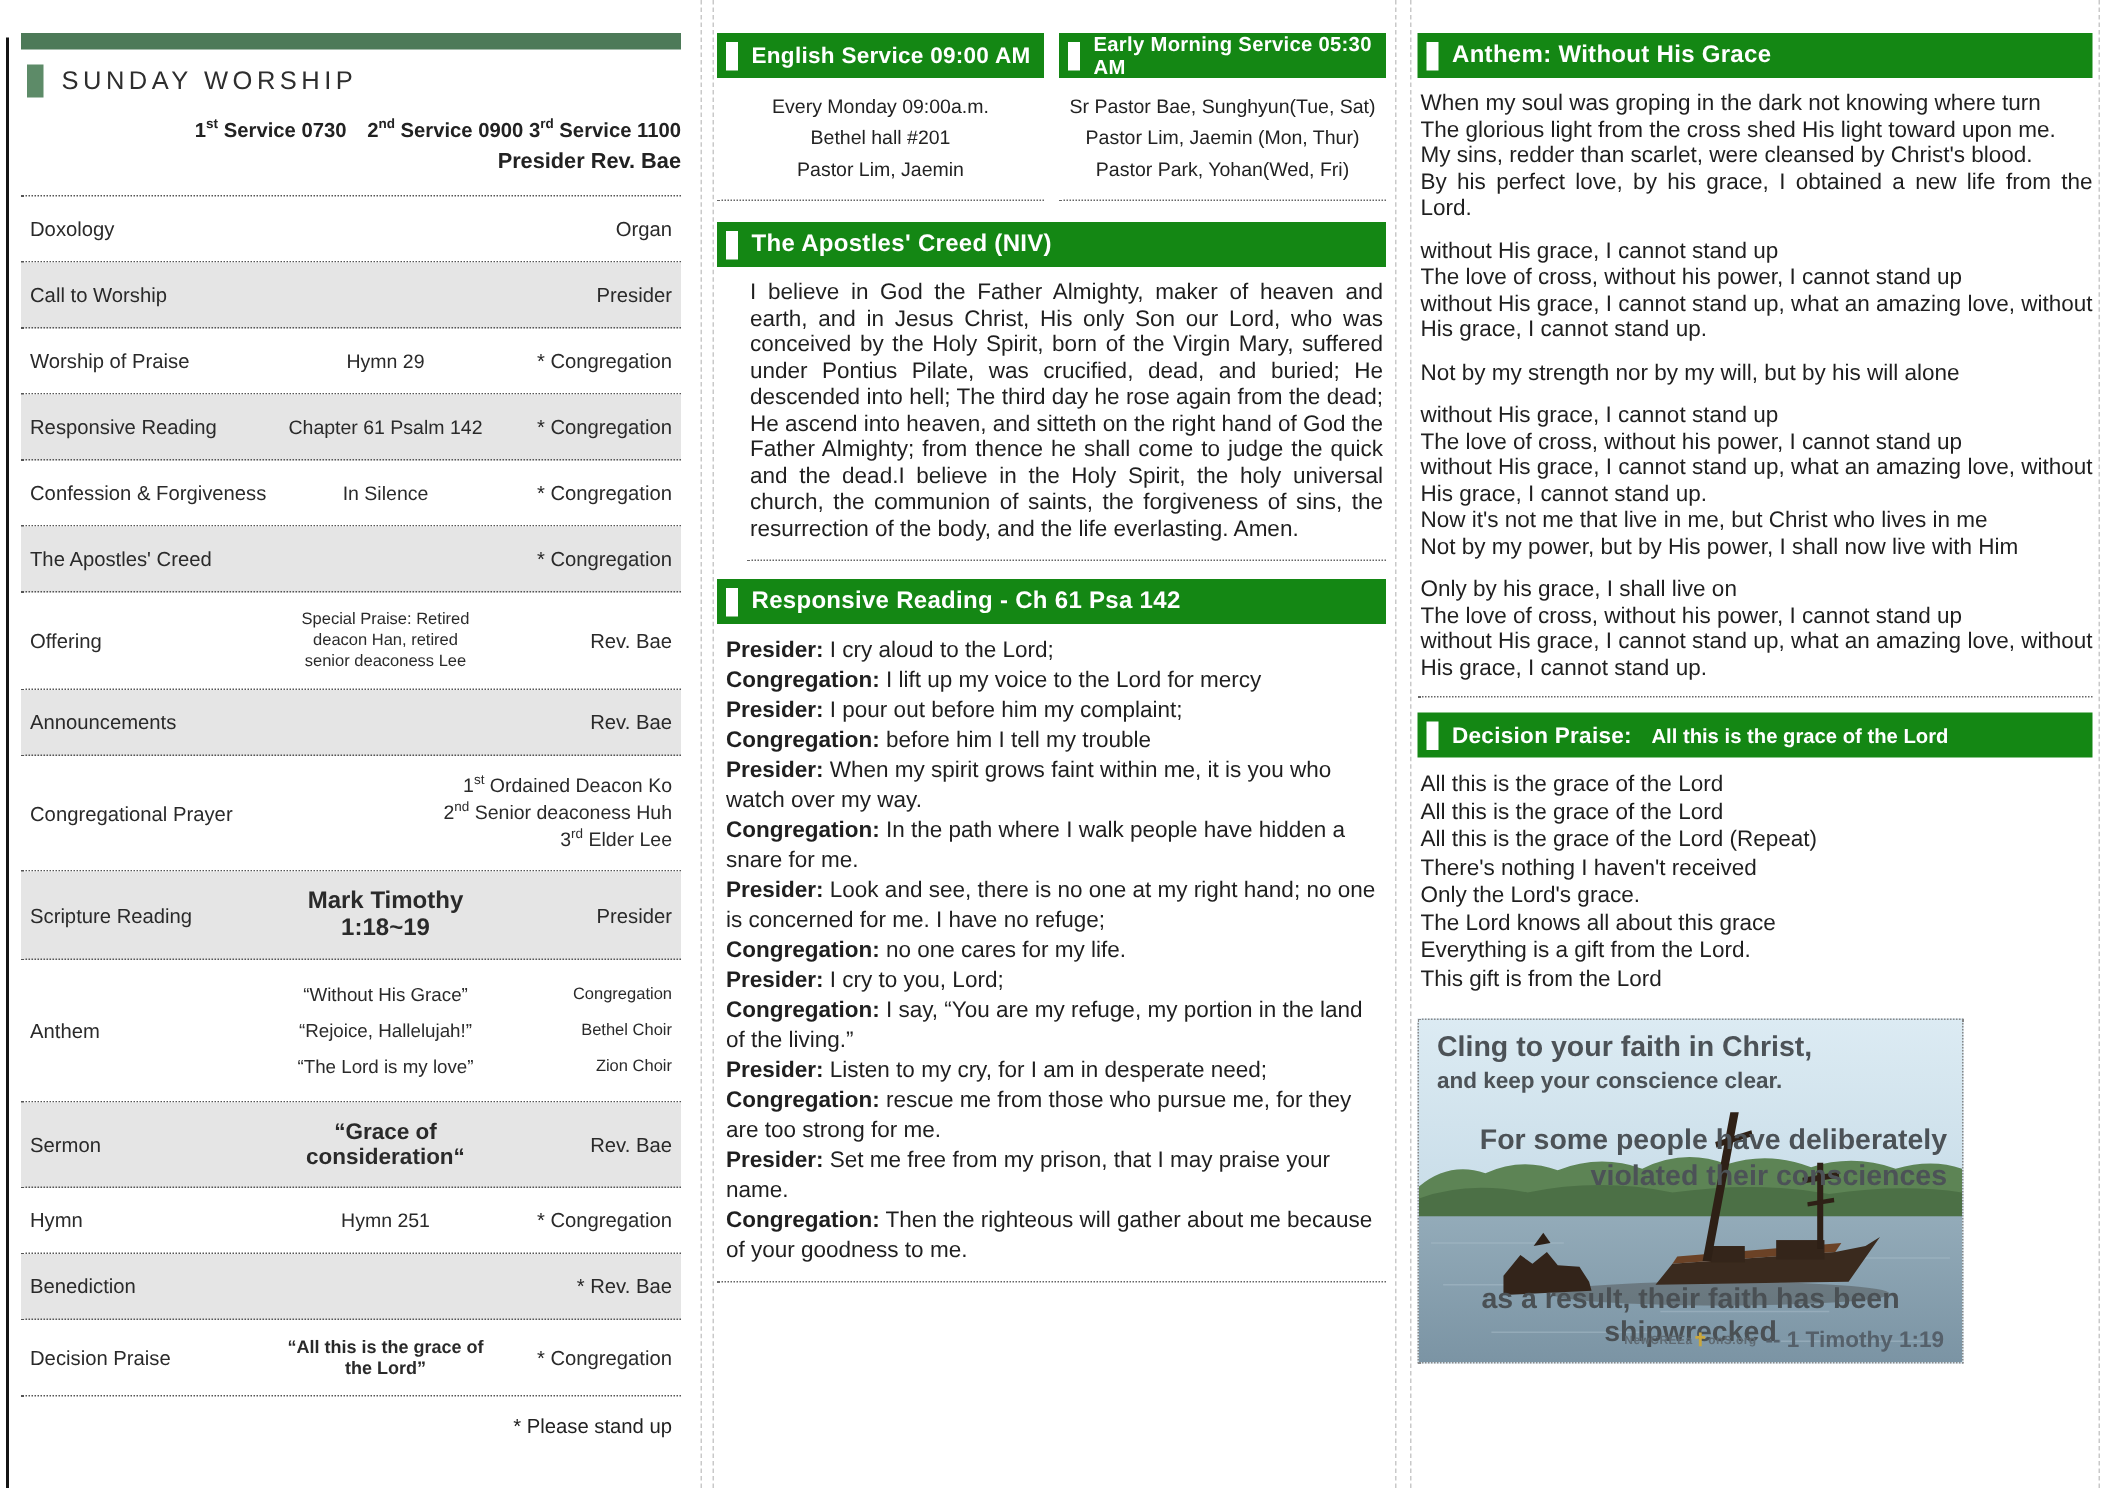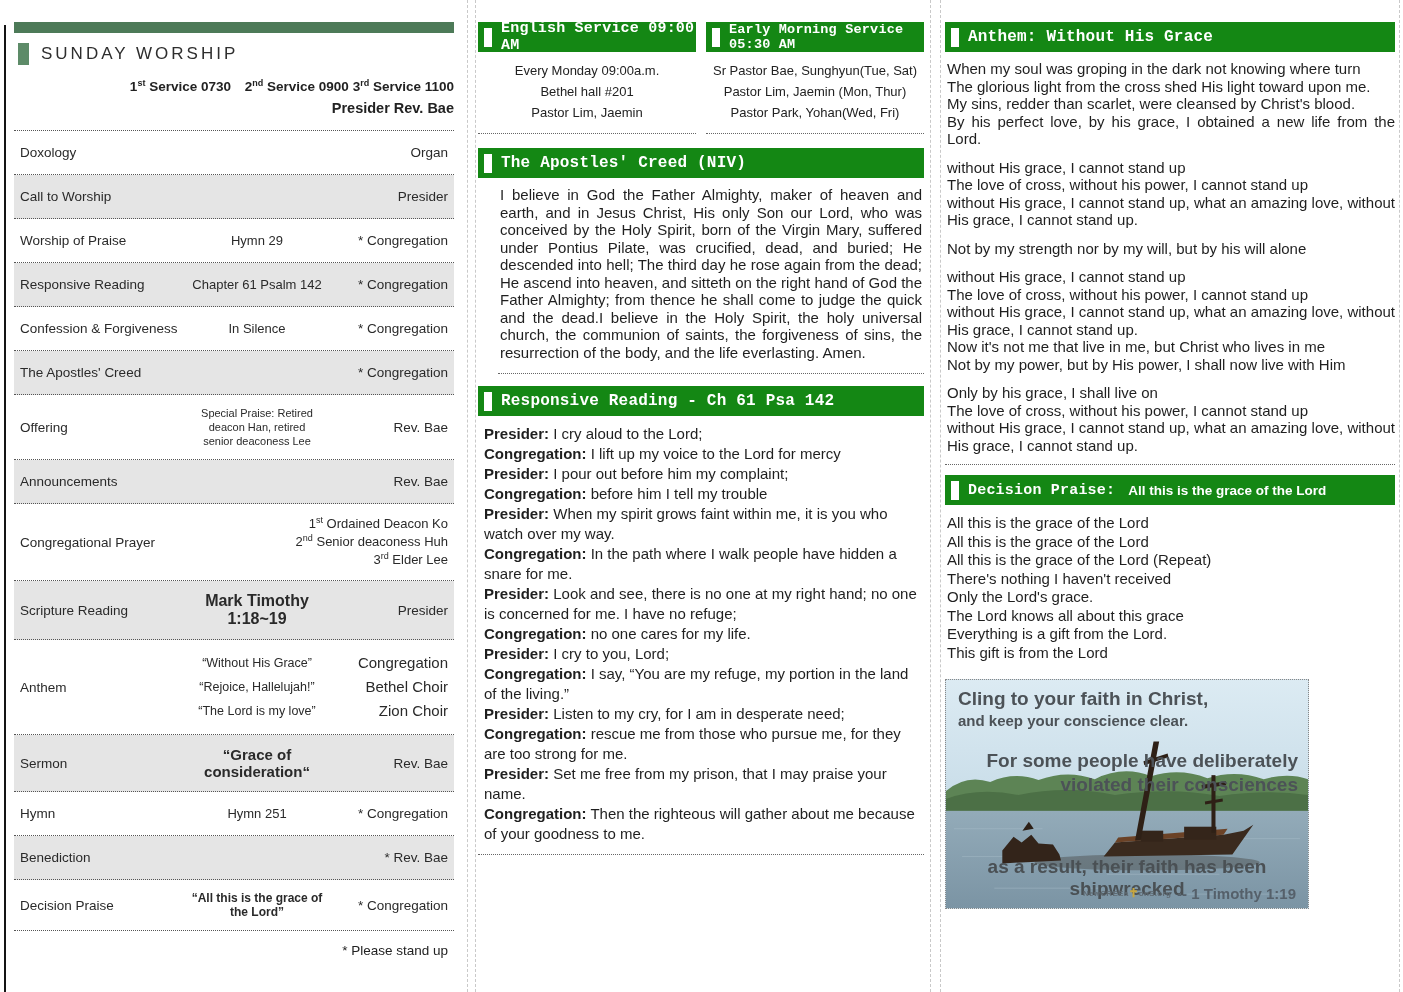--- a/index.html
+++ b/index.html
@@ -31,29 +31,29 @@
   .trow { display:flex; align-items:center; border-bottom:1px dotted #555; padding:11px 6px; min-height:44px; }
   .trow.hl { background:#e5e5e5; }
   .c1 { width:168px; font-size:13.5px; color:#2a2a2a; }
   .c2 { flex:1; text-align:center; font-size:13px; color:#2a2a2a; }
   .c3 { min-width:122px; text-align:right; font-size:13.5px; color:#2a2a2a; }
   .c2 .small-lines div { font-size:11px; line-height:14px; }
   .c2.bold16 { font-weight:700; font-size:16px; }
   .c2.bold15 { font-weight:700; font-size:15px; }
   .c2.q12 { font-weight:700; font-size:12px; }
   .c2 .mlines div { line-height:24px; font-size:12.5px; }
-  .c3 .mlines div { line-height:24px; font-size:15px; }
+  .c3 .mlines div { line-height:24px; font-size:11px; }
   .c3 .ord-lines div { line-height:18px; font-size:13px; white-space:nowrap; }
   .footnote { text-align:right; font-size:13.5px; margin:12px 6px 0 0; color:#222; }
 
   
   .gbar { background:#148714; color:#fff; display:flex; align-items:center;
           height:30px; padding-left:6px; gap:9px; }
   .gbar .wbar { width:8px; height:19px; background:#fff; flex:0 0 auto; }
-  .gbar .gtitle { font-size:16px; font-weight:700; letter-spacing:0.2px;font-family:Liberation Mono, monospace; }
+  .gbar .gtitle { font-size:16px; font-weight:700; letter-spacing:0.2px; }
   .gbar .gtitle.sz15 { font-size:15px; }
   .gbar .gtitle.sz13 { font-size:13.5px; }
   .gbar .gsub { font-size:13.5px; font-weight:700; margin-left:4px; }
 
   
   .svc-boxes { display:flex; gap:10px; }
   .svc-box { flex:1; border-bottom:1px dotted #666; padding-bottom:10px; }
   .svc-box .lines { text-align:center; font-size:13px; line-height:21px; margin-top:8px; color:#222; }
   .creed-sec { margin-top:14px; }
   .creed-text { margin-top:8px; font-size:15px; line-height:17.5px; text-align:justify;

